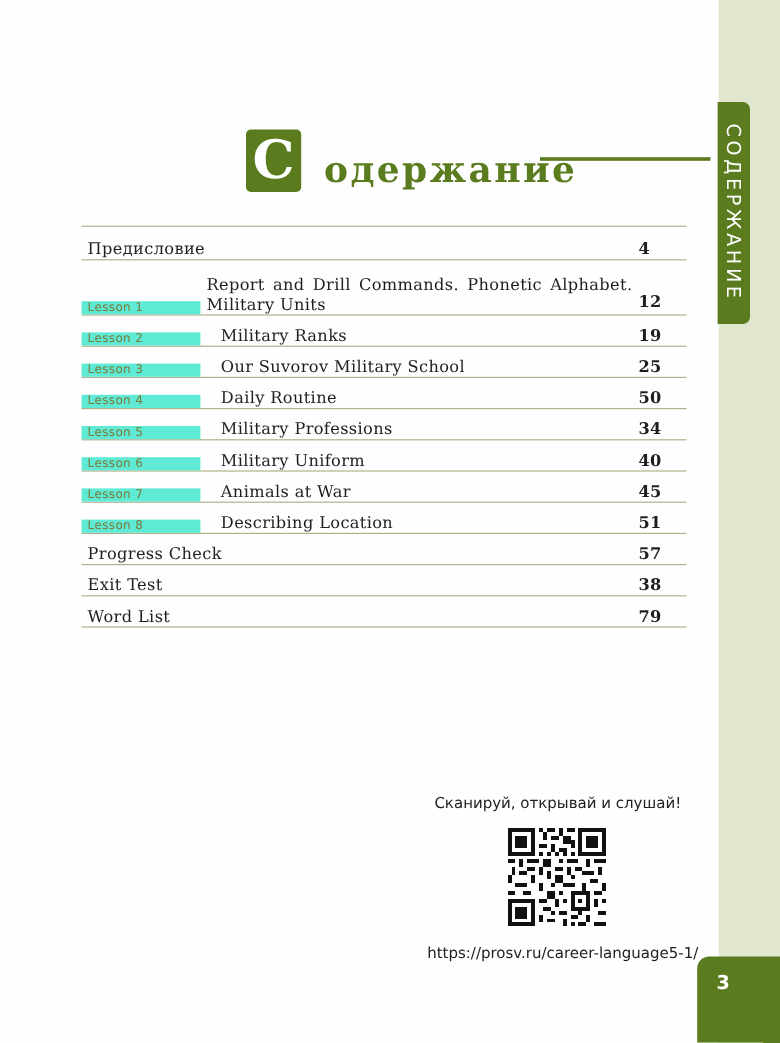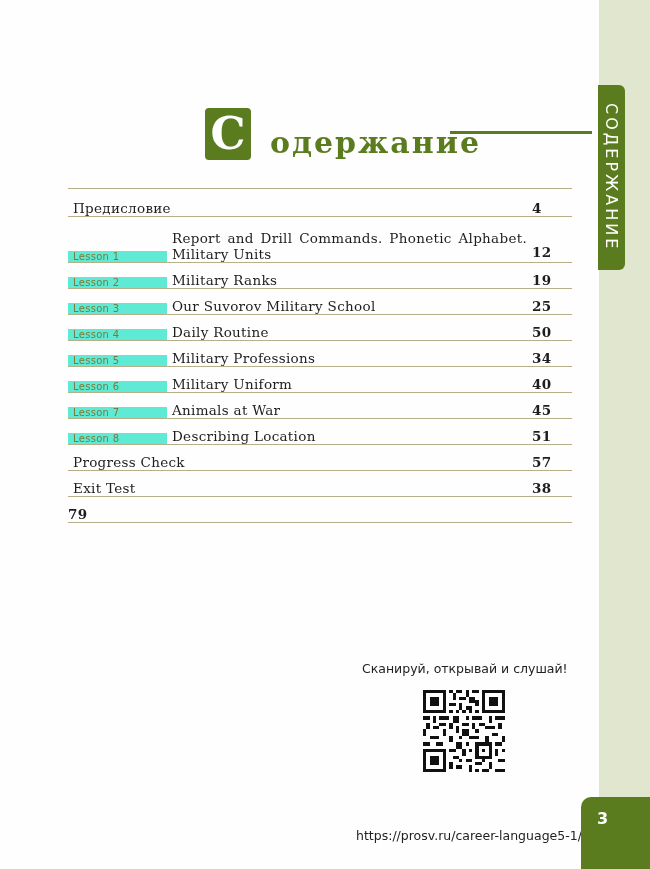--- a/index.html
+++ b/index.html
@@ -56,21 +56,21 @@
   }
   .row {
     display: flex; align-items: flex-end; border-bottom: 1.5px solid #b5b08a;
     font-size: 13.5px; letter-spacing: 0.3px;
   }
   .row .title-cell { flex: 1; padding: 0 5px; display: flex; align-items: center; }
   .row .page-cell {
     width: 40px; font-weight: bold; display: flex; align-items: center;
     padding-left: 0;
   }
-  .row.h25 { height: 25px; }
+  .row.h25 { height: 25px; gap: 12px; }
   .row.h27 { height: 27px; }
   .row.tall { height: 45px; }
   .lesson-cell {
     width: 94px; background: #5eead4; padding-left: 5px;
     display: flex; align-items: center;
     font-family: "DejaVu Sans", "Liberation Sans", sans-serif;
     font-size: 10px; color: #7a7a3a; letter-spacing: 0.3px;
   }
   .row.tall .title-cell { align-items: flex-start; padding-top: 5px; line-height: 16px; }
   .row.tall .title-cell span { text-align: justify; text-align-last: left; width: 100%; }
@@ -79,21 +79,21 @@
     position: absolute; left: 362px; top: 661px; width: 210px;
     font-family: "DejaVu Sans", "Liberation Sans", sans-serif;
     font-size: 12.5px; color: #222;
   }
   .qr {
     position: absolute; left: 423px; top: 690px; width: 82px; height: 82px;
   }
   .url-text {
     position: absolute; left: 356px; top: 786px; width: 230px;
     font-family: "DejaVu Sans", "Liberation Sans", sans-serif;
-    font-size: 12.5px; color: #222; margin-top: 42px;
+    font-size: 12.5px; color: #222;
   }
 </style>
 </head>
 <body>
 
 <div class="side-strip"></div>
 <div class="side-tab">
   <span>СОДЕРЖАНИЕ</span>
 </div>
 
@@ -212,20 +212,23 @@
   </div>
   <div class="row h25">
     <div class="title-cell">
         <span>Exit Test</span>
       </div>
     <div class="page-cell">
         <span>38</span>
       </div>
   </div>
   <div class="row h25">
+    <div class="title-cell">
+        <span>Word List</span>
+      </div>
     <div class="page-cell">
         <span>79</span>
       </div>
   </div>
 </div>
 
 <div class="scan-text">Сканируй, открывай и слушай!</div>
 
 <svg class="qr" viewBox="0 0 25 25" shape-rendering="crispEdges">
   <rect width="25" height="25" fill="#fff"></rect>

